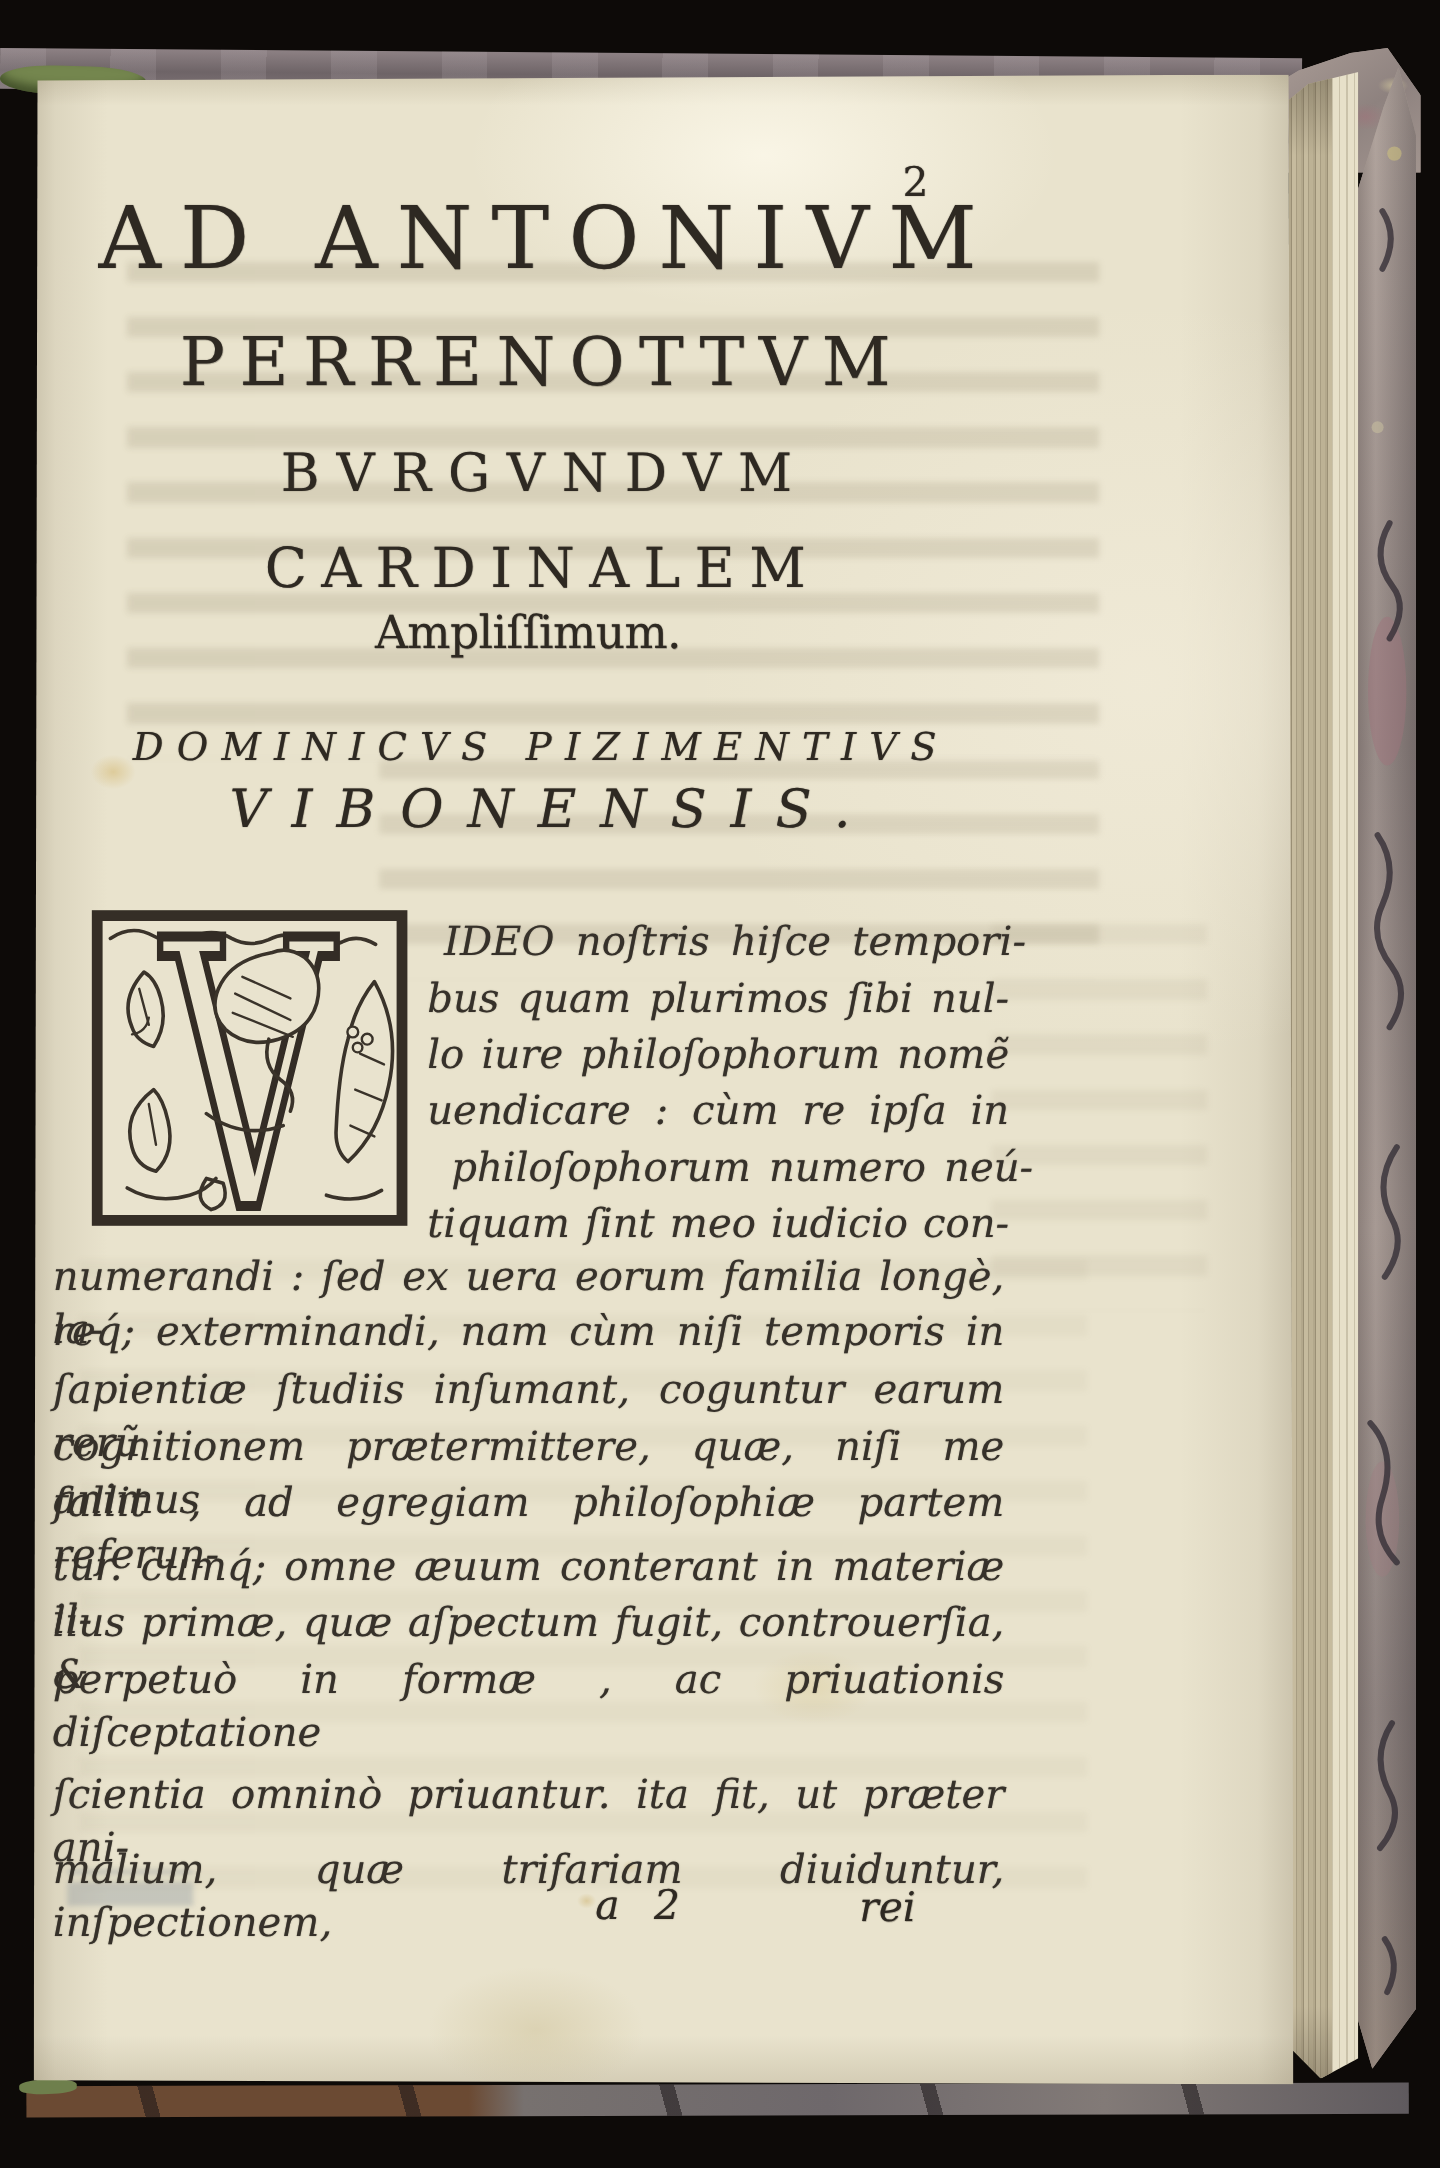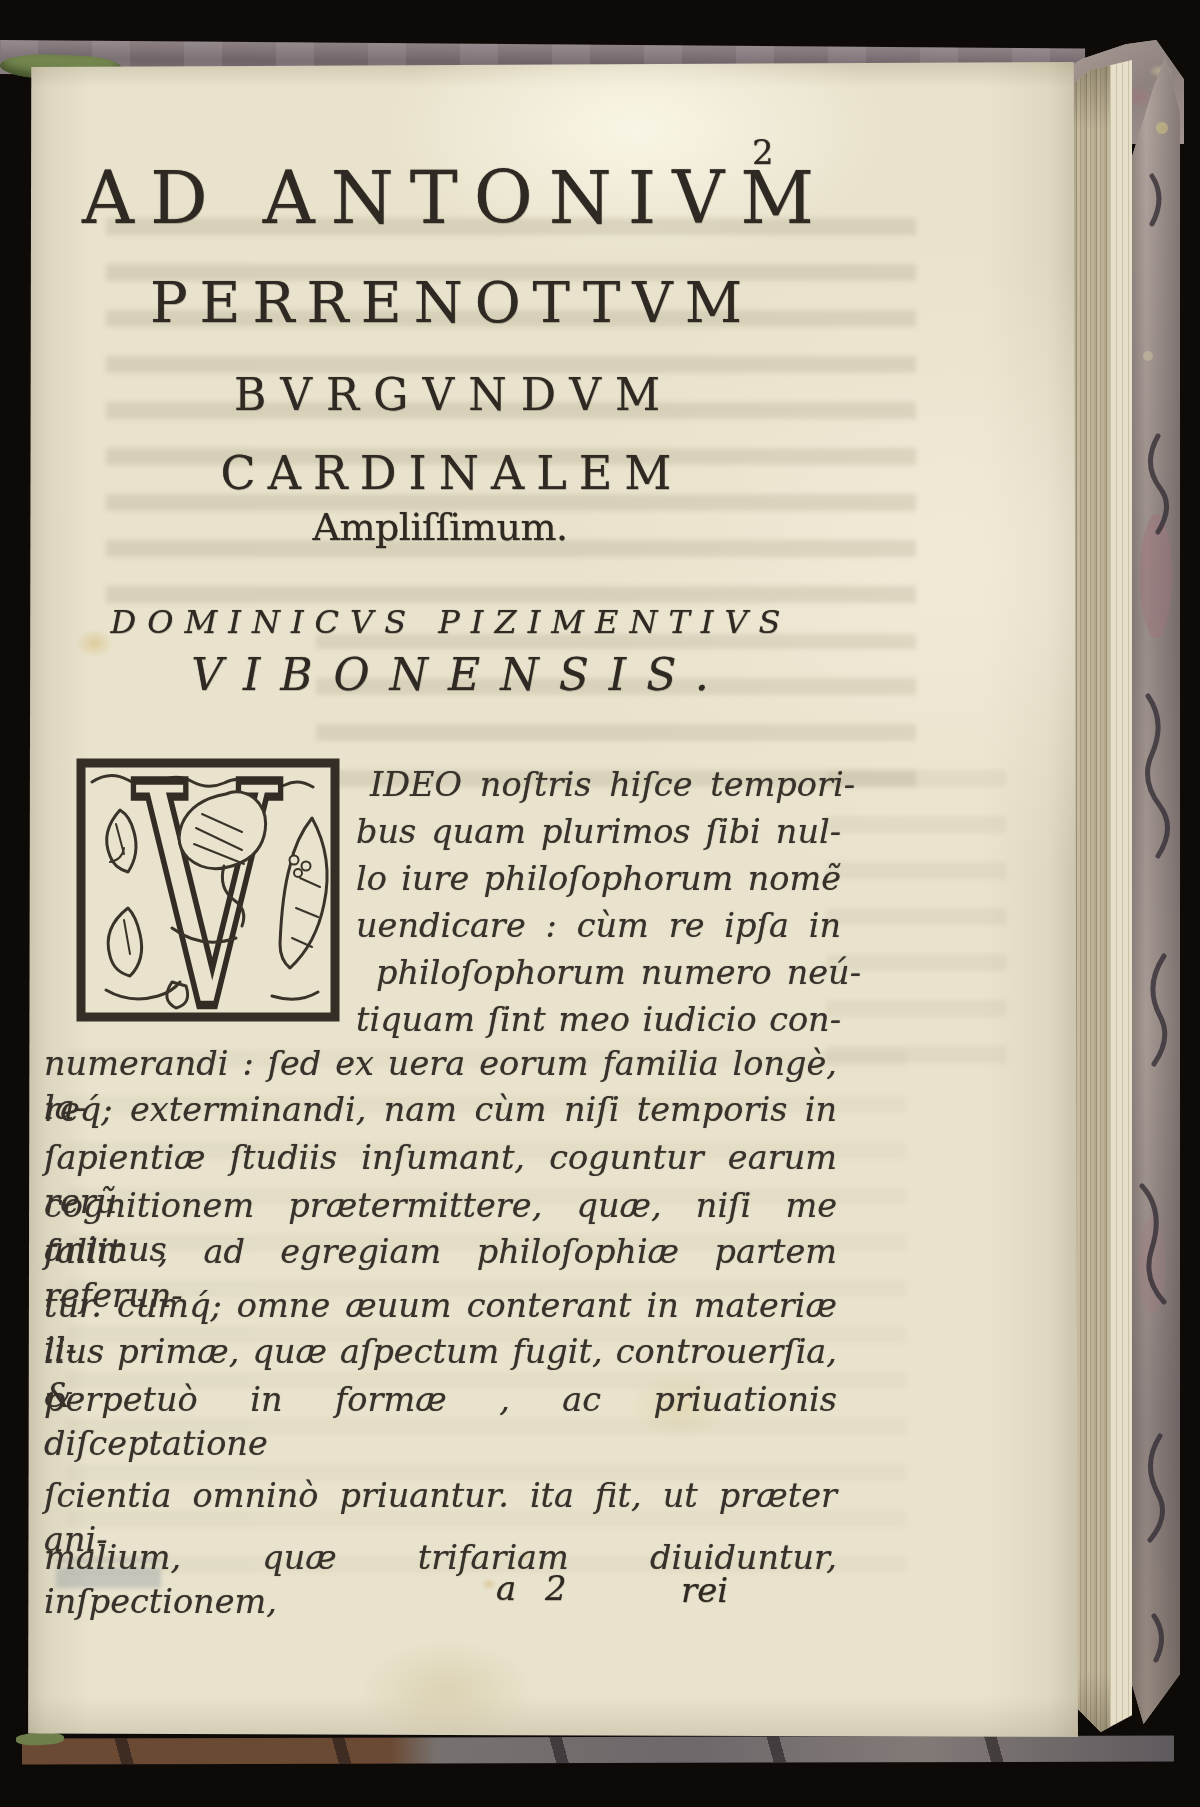--- a/index.html
+++ b/index.html
@@ -78,21 +78,21 @@
   #title-3{left:14px;top:307px;width:800px;font-size:44px;letter-spacing:14px;padding-left:14px;}
   #title-4{left:14px;top:384px;width:800px;font-size:46px;letter-spacing:12px;padding-left:12px;}
   #title-5{left:14px;top:443px;width:800px;font-size:38px;letter-spacing:-.5px;}
   #author-1{left:14px;top:541px;width:800px;font-size:32px;letter-spacing:11px;padding-left:11px;}
   #author-2{left:14px;top:587px;width:800px;font-size:44px;letter-spacing:20px;padding-left:20px;}
   .bline{position:absolute;font-style:italic;font-size:33.5px;line-height:44px;color:#36312a;
     text-shadow:0 0 1px rgba(50,45,36,.6);text-align:justify;text-align-last:justify;}
   .ind{left:330px;width:485px;}
   .ful{left:18px;width:793px;}
   #sig-mark{left:470px;top:1506px;font-size:34px;word-spacing:18px;}
-  #catchword{left:655px;top:1508px;font-size:34px;}
+  #catchword{left:690px;top:1508px;font-size:34px;}
   #initial-block{left:50px;top:696px;width:264px;height:264px;}
 </style>
 </head>
 <body>
 
 <div id="stage">
 
   <div id="top-edge-band" class="abs"></div>
   <div id="moss-fragment" class="abs"></div>
   <div id="board-corner" class="abs"></div>

